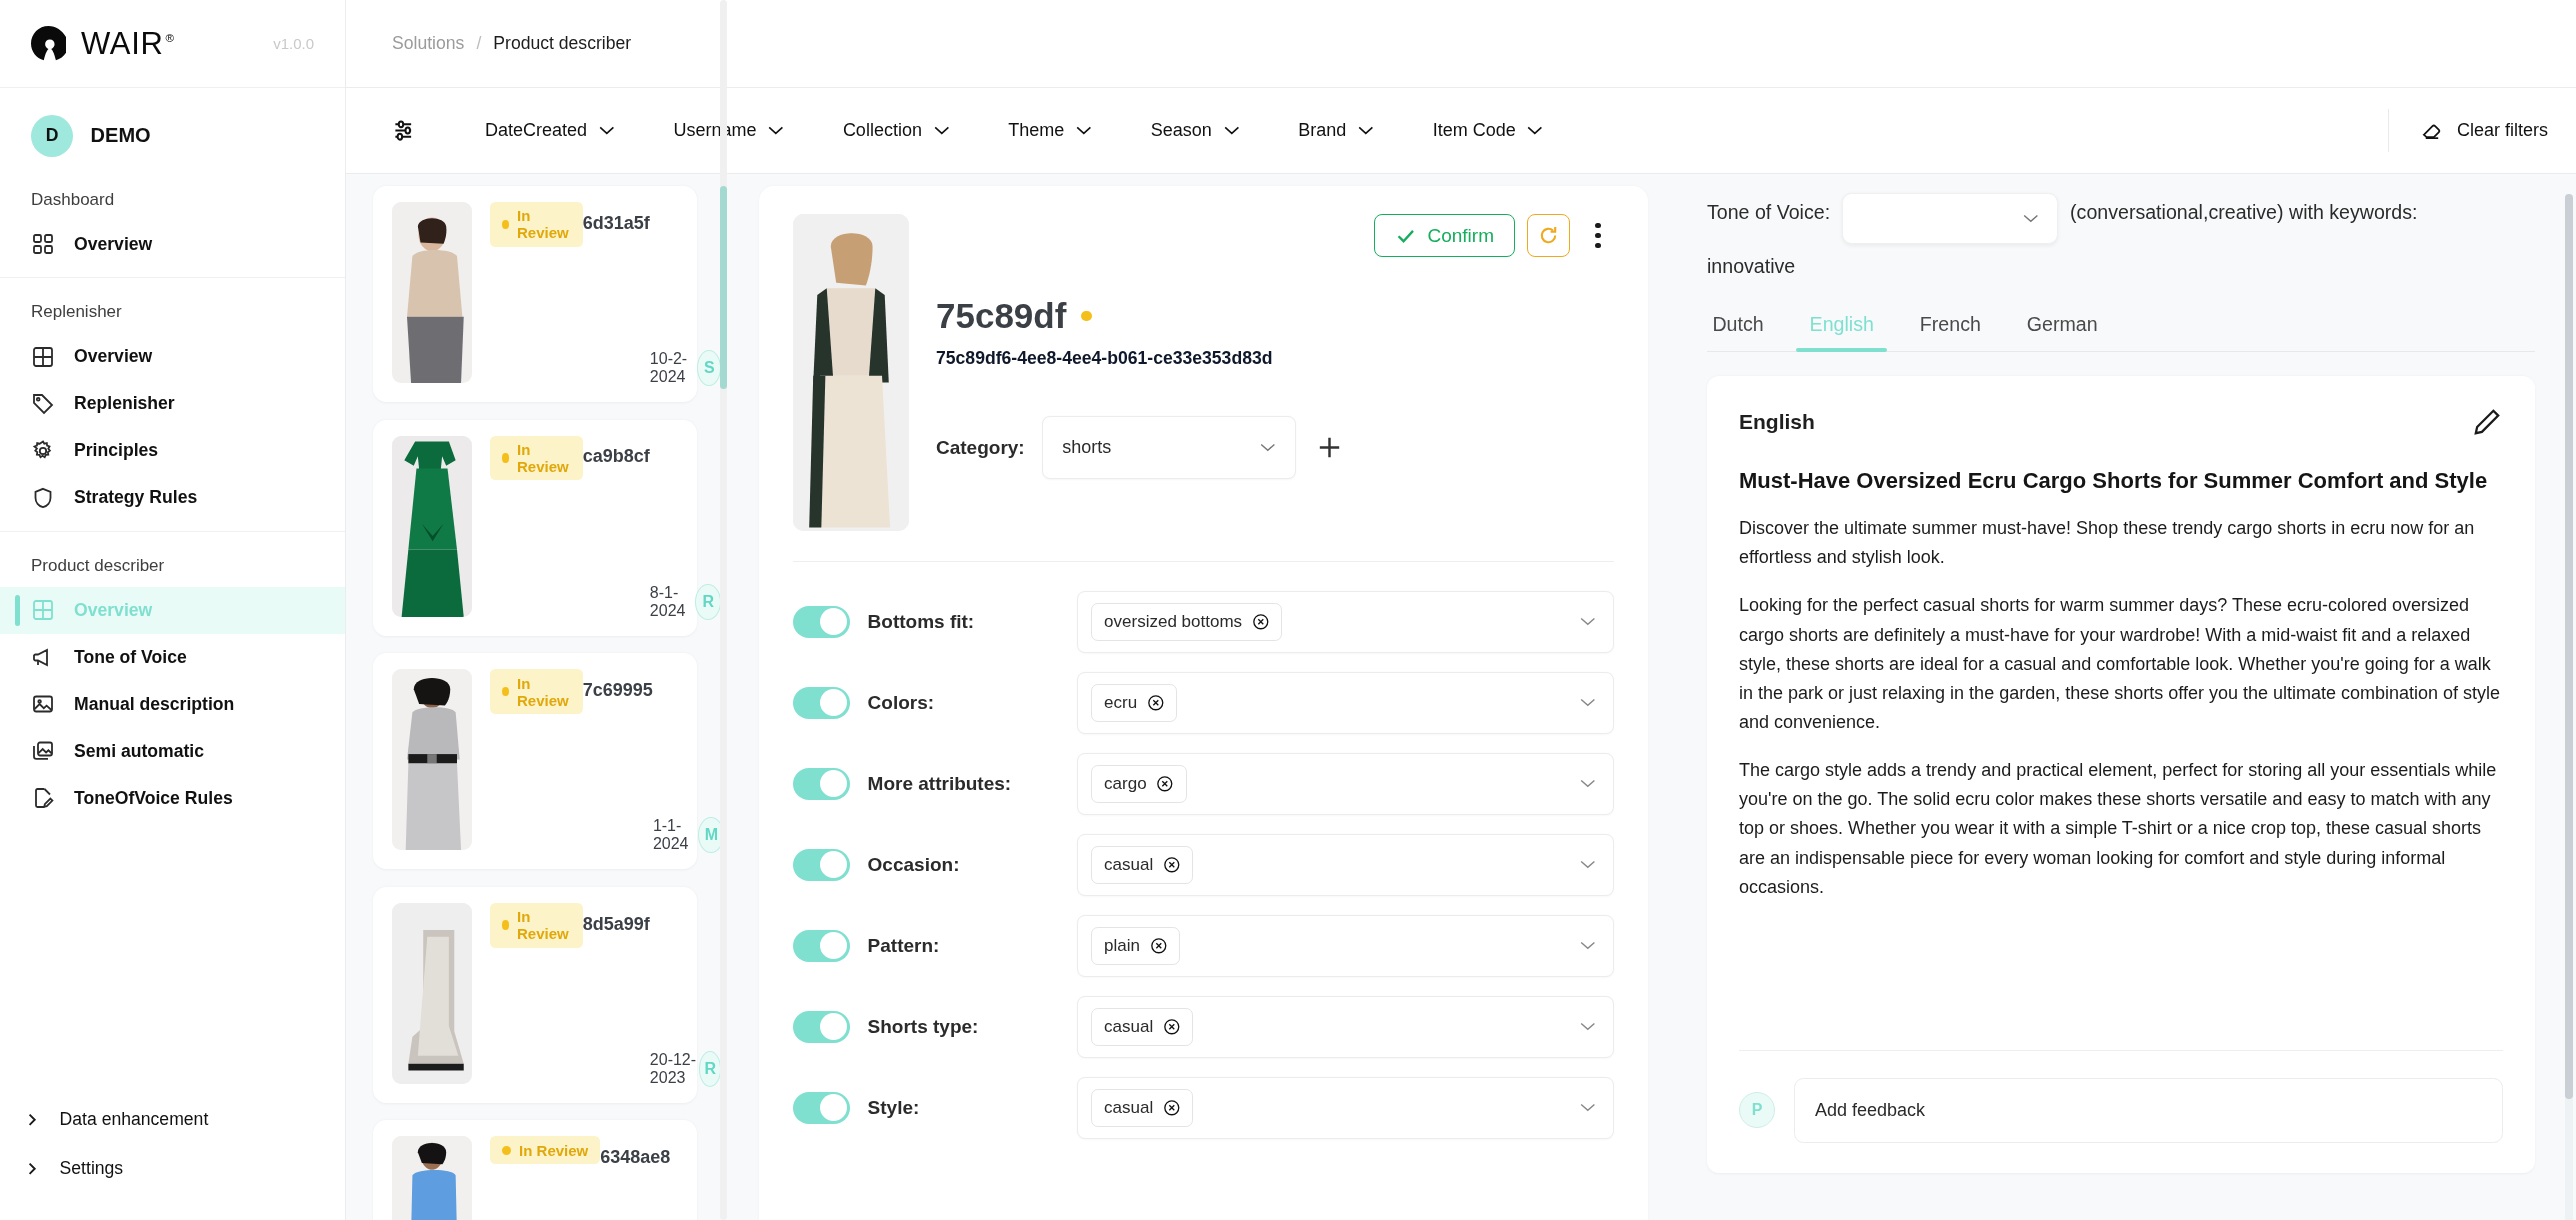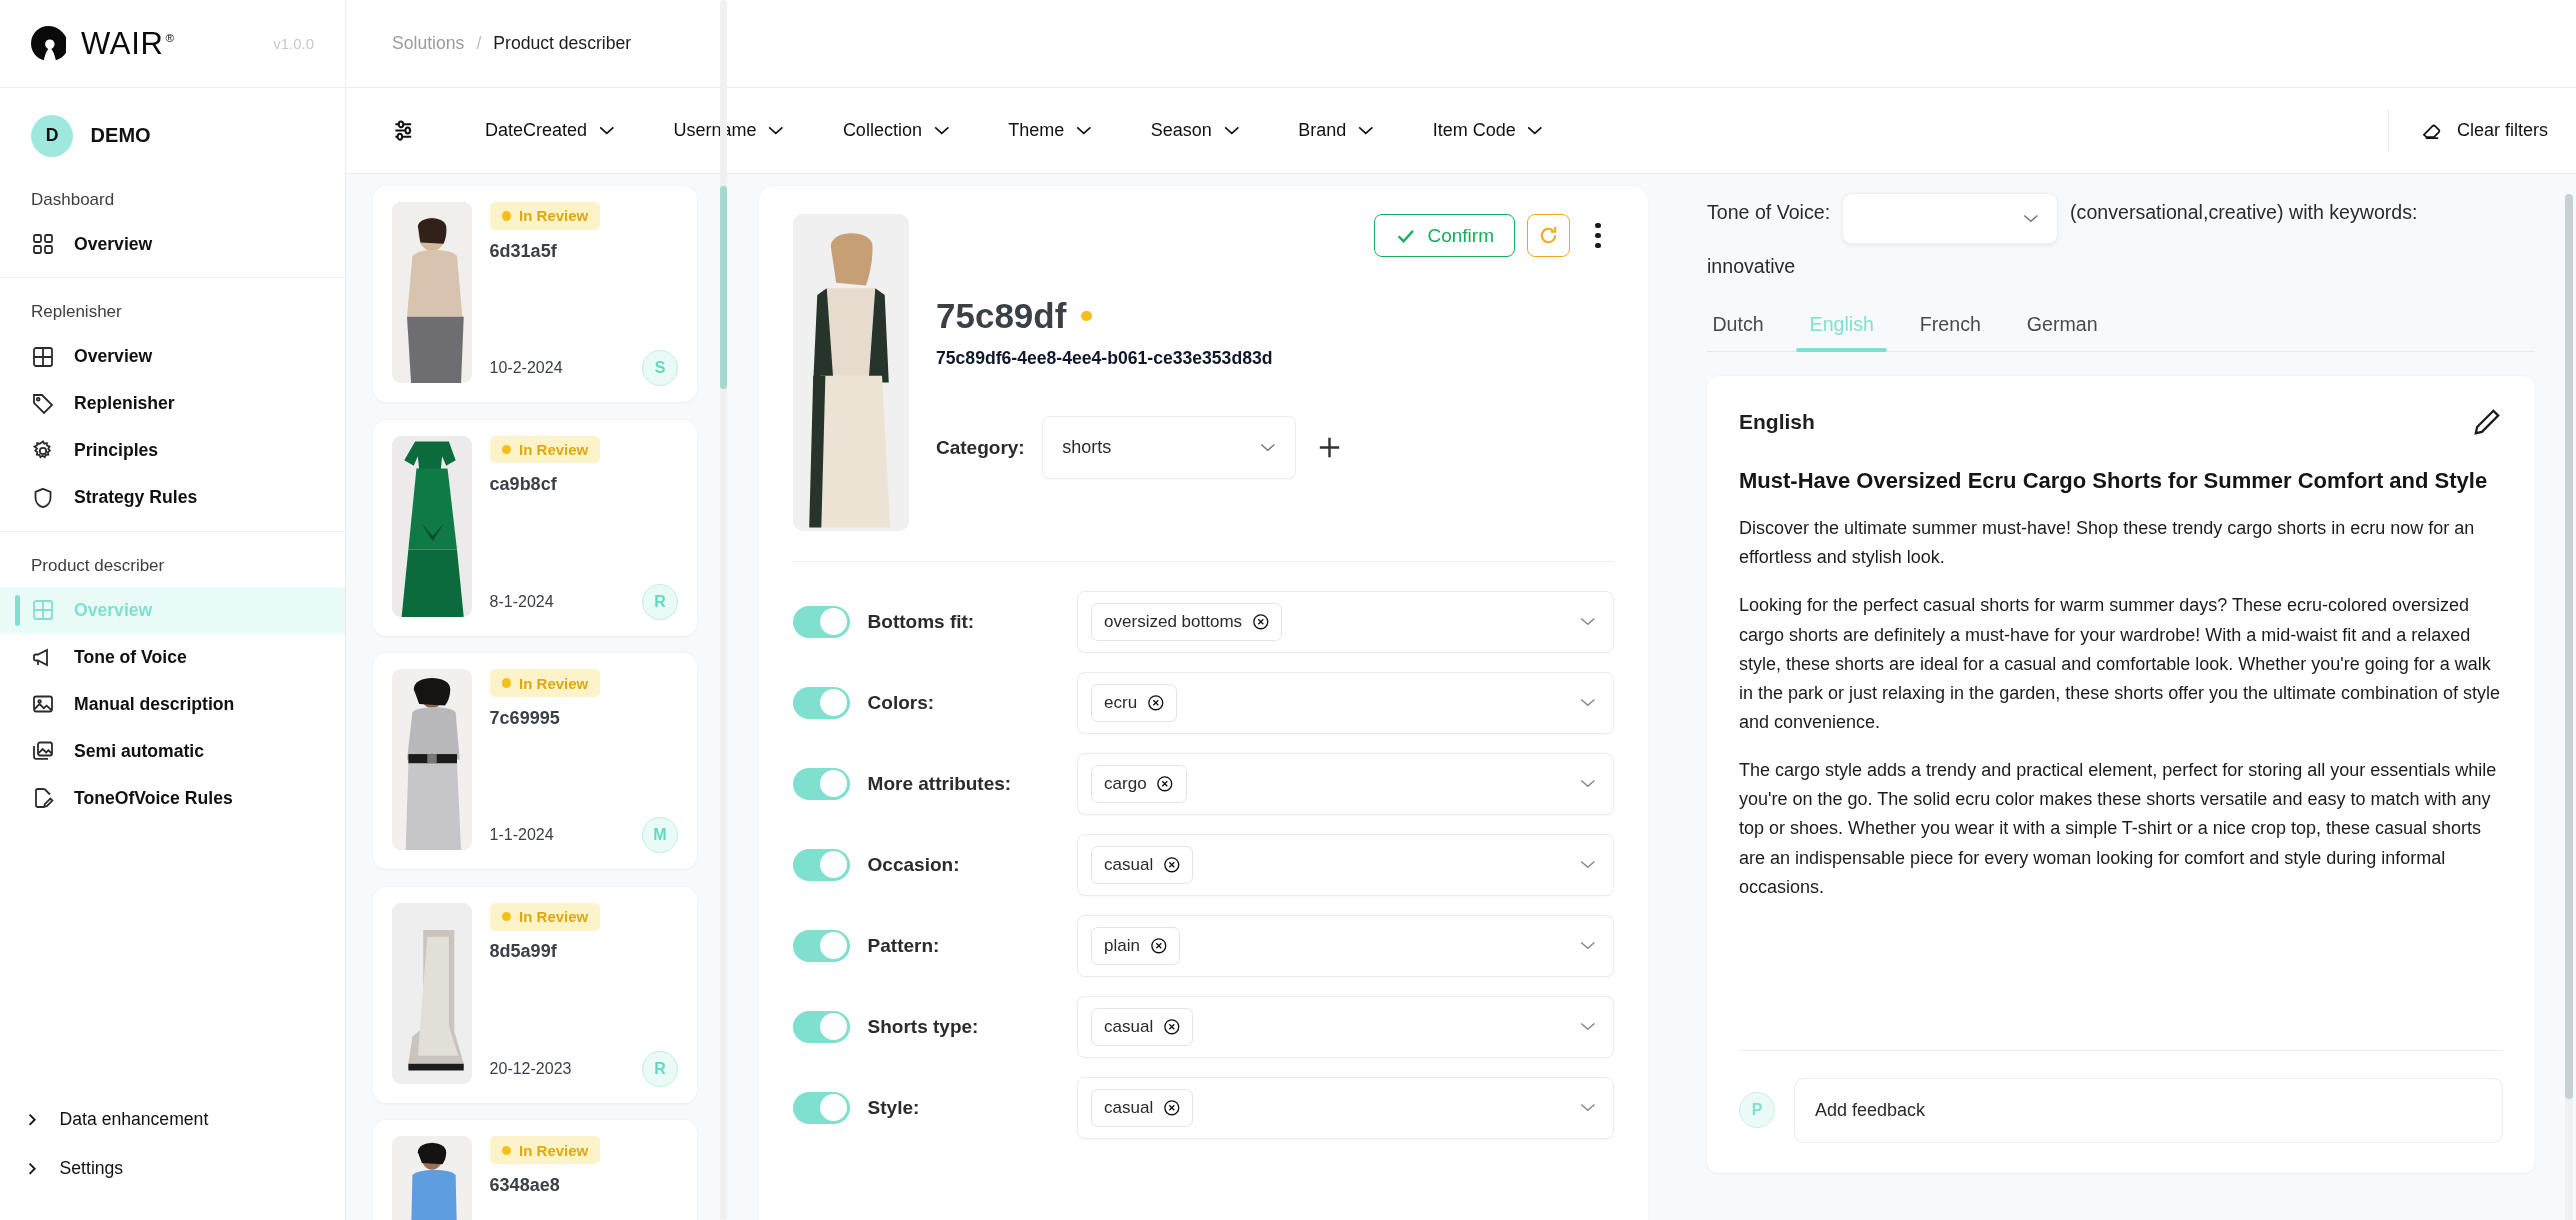--- a/index.html
+++ b/index.html
@@ -118,21 +118,21 @@
     width: 324px; background: #fff; border-radius: 13.5px;
     margin-bottom: 17.6px; padding: 16px 19px;
     display: flex; gap: 17.6px; cursor: pointer;
     box-shadow: 0 0.7px 2.7px rgba(0,0,0,.05);
     height: 216px;
   }
   .card-thumb {
     width: 80px; height: 181px; border-radius: 9.5px;
     background: #f0f0f0; flex: 0 0 80px; overflow: hidden; position: relative;
   }
-  .card-body { flex: 1; display: flex; flex-direction: column; min-width: 0; }
+  .card-body { flex: 1; display: flex; flex-direction: row; min-width: 0; }
   .pill-review {
     display: inline-flex; align-items: center; gap: 8px;
     background: #fdf3c9; color: #e0a80a; font-weight: 700;
     font-size: 15px; border-radius: 5.4px; padding: 5.4px 12px;
     align-self: flex-start;
   }
   .pill-dot { width: 9.5px; height: 9.5px; border-radius: 50%; background: #f5bf1b; }
   .card-id { font-size: 18px; font-weight: 700; color: #3b3f46; margin-top: 10.8px; }
   .card-foot { margin-top: auto; display: flex; align-items: center; }
   .card-date { font-size: 16px; color: #3b3f46; }

